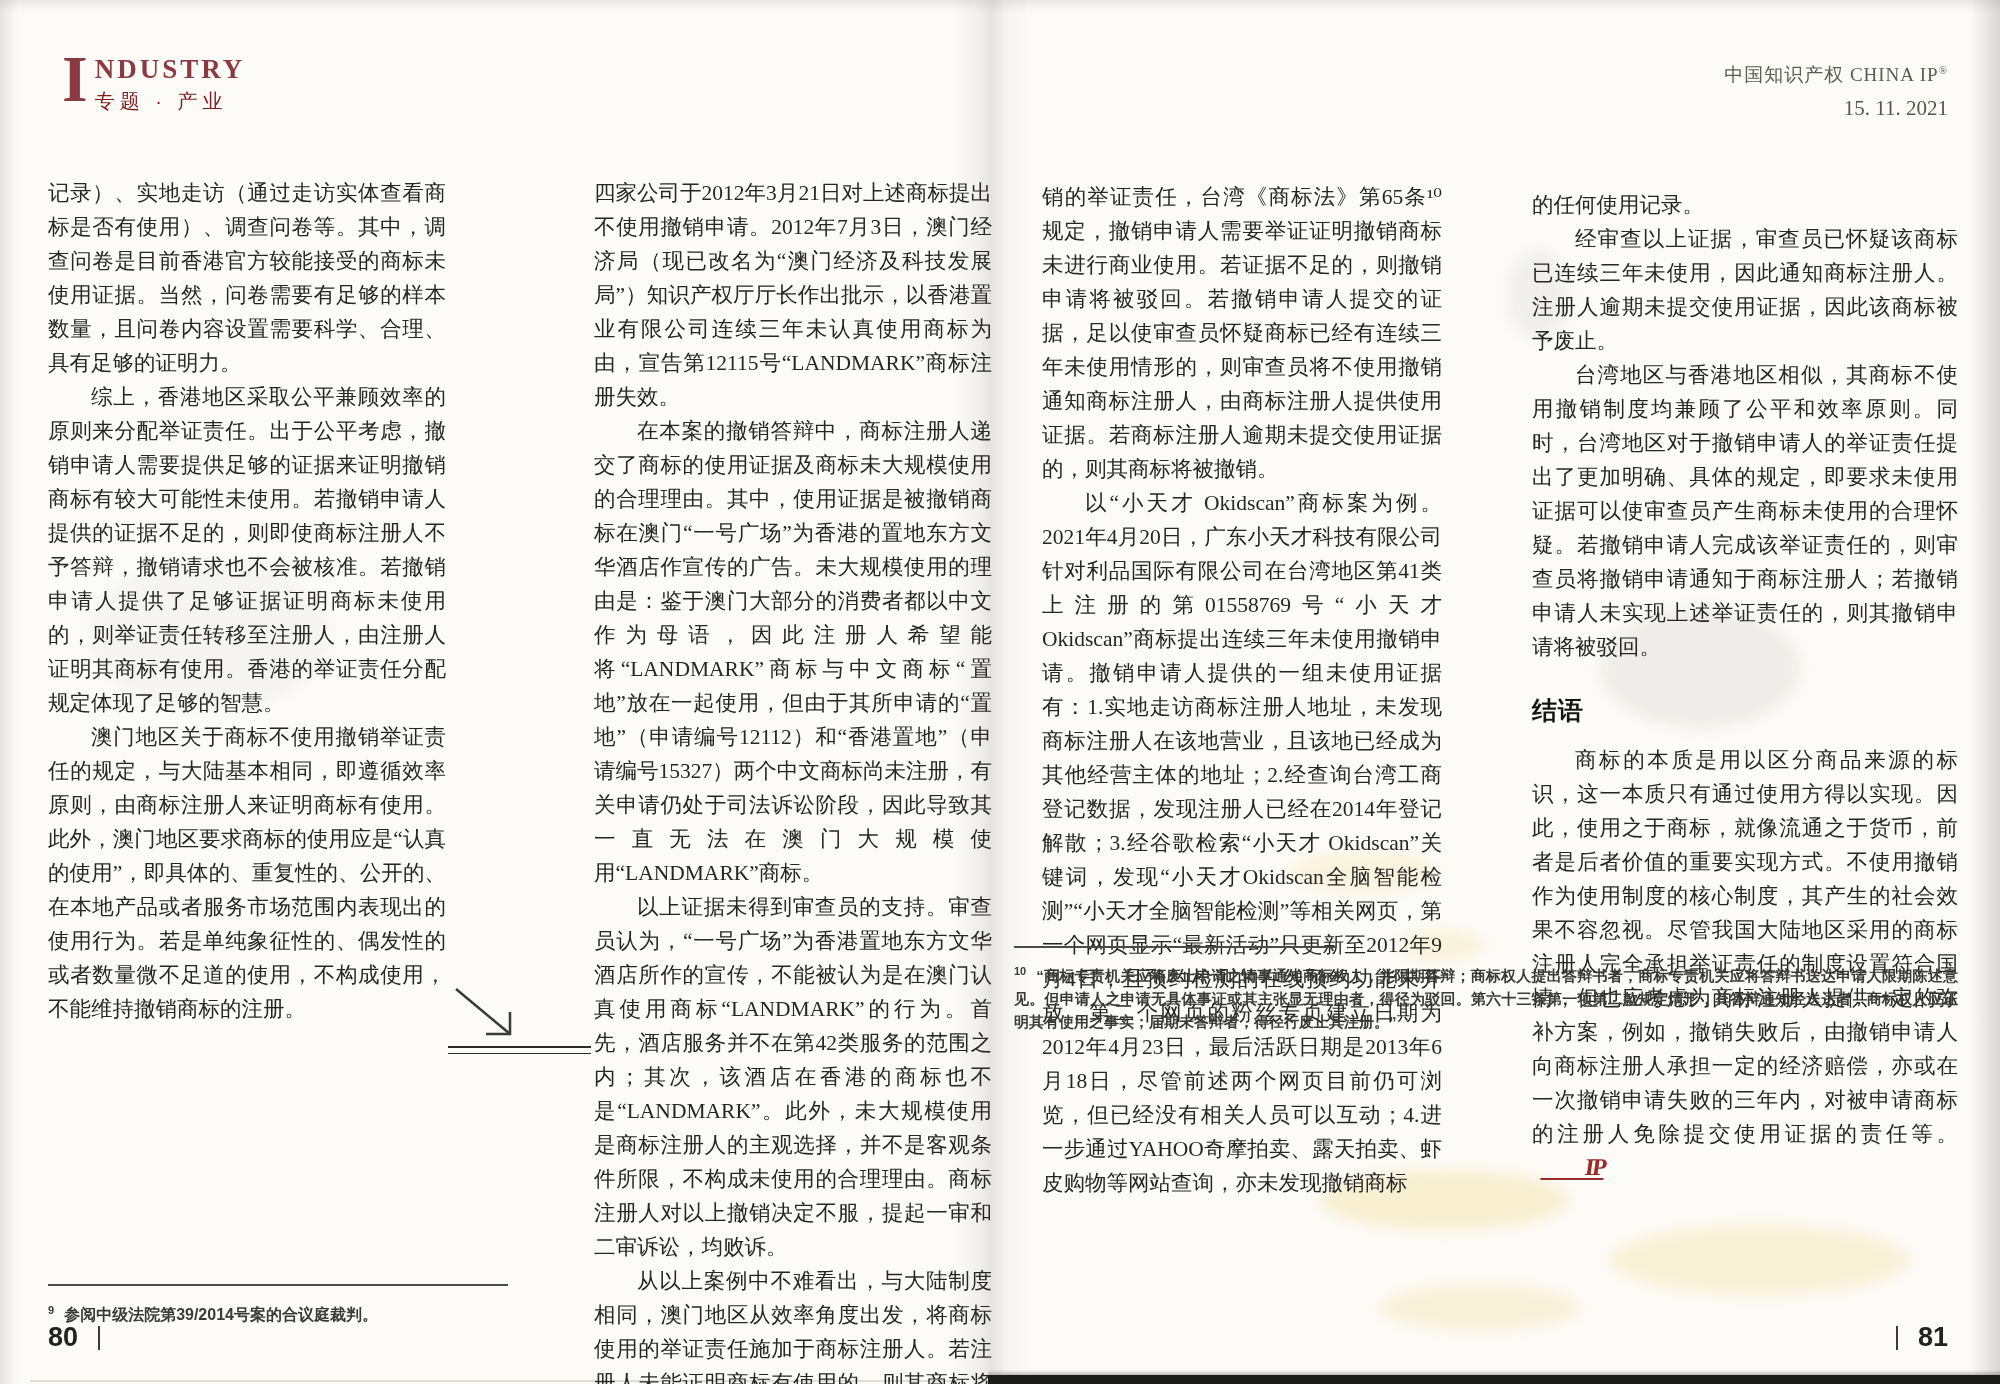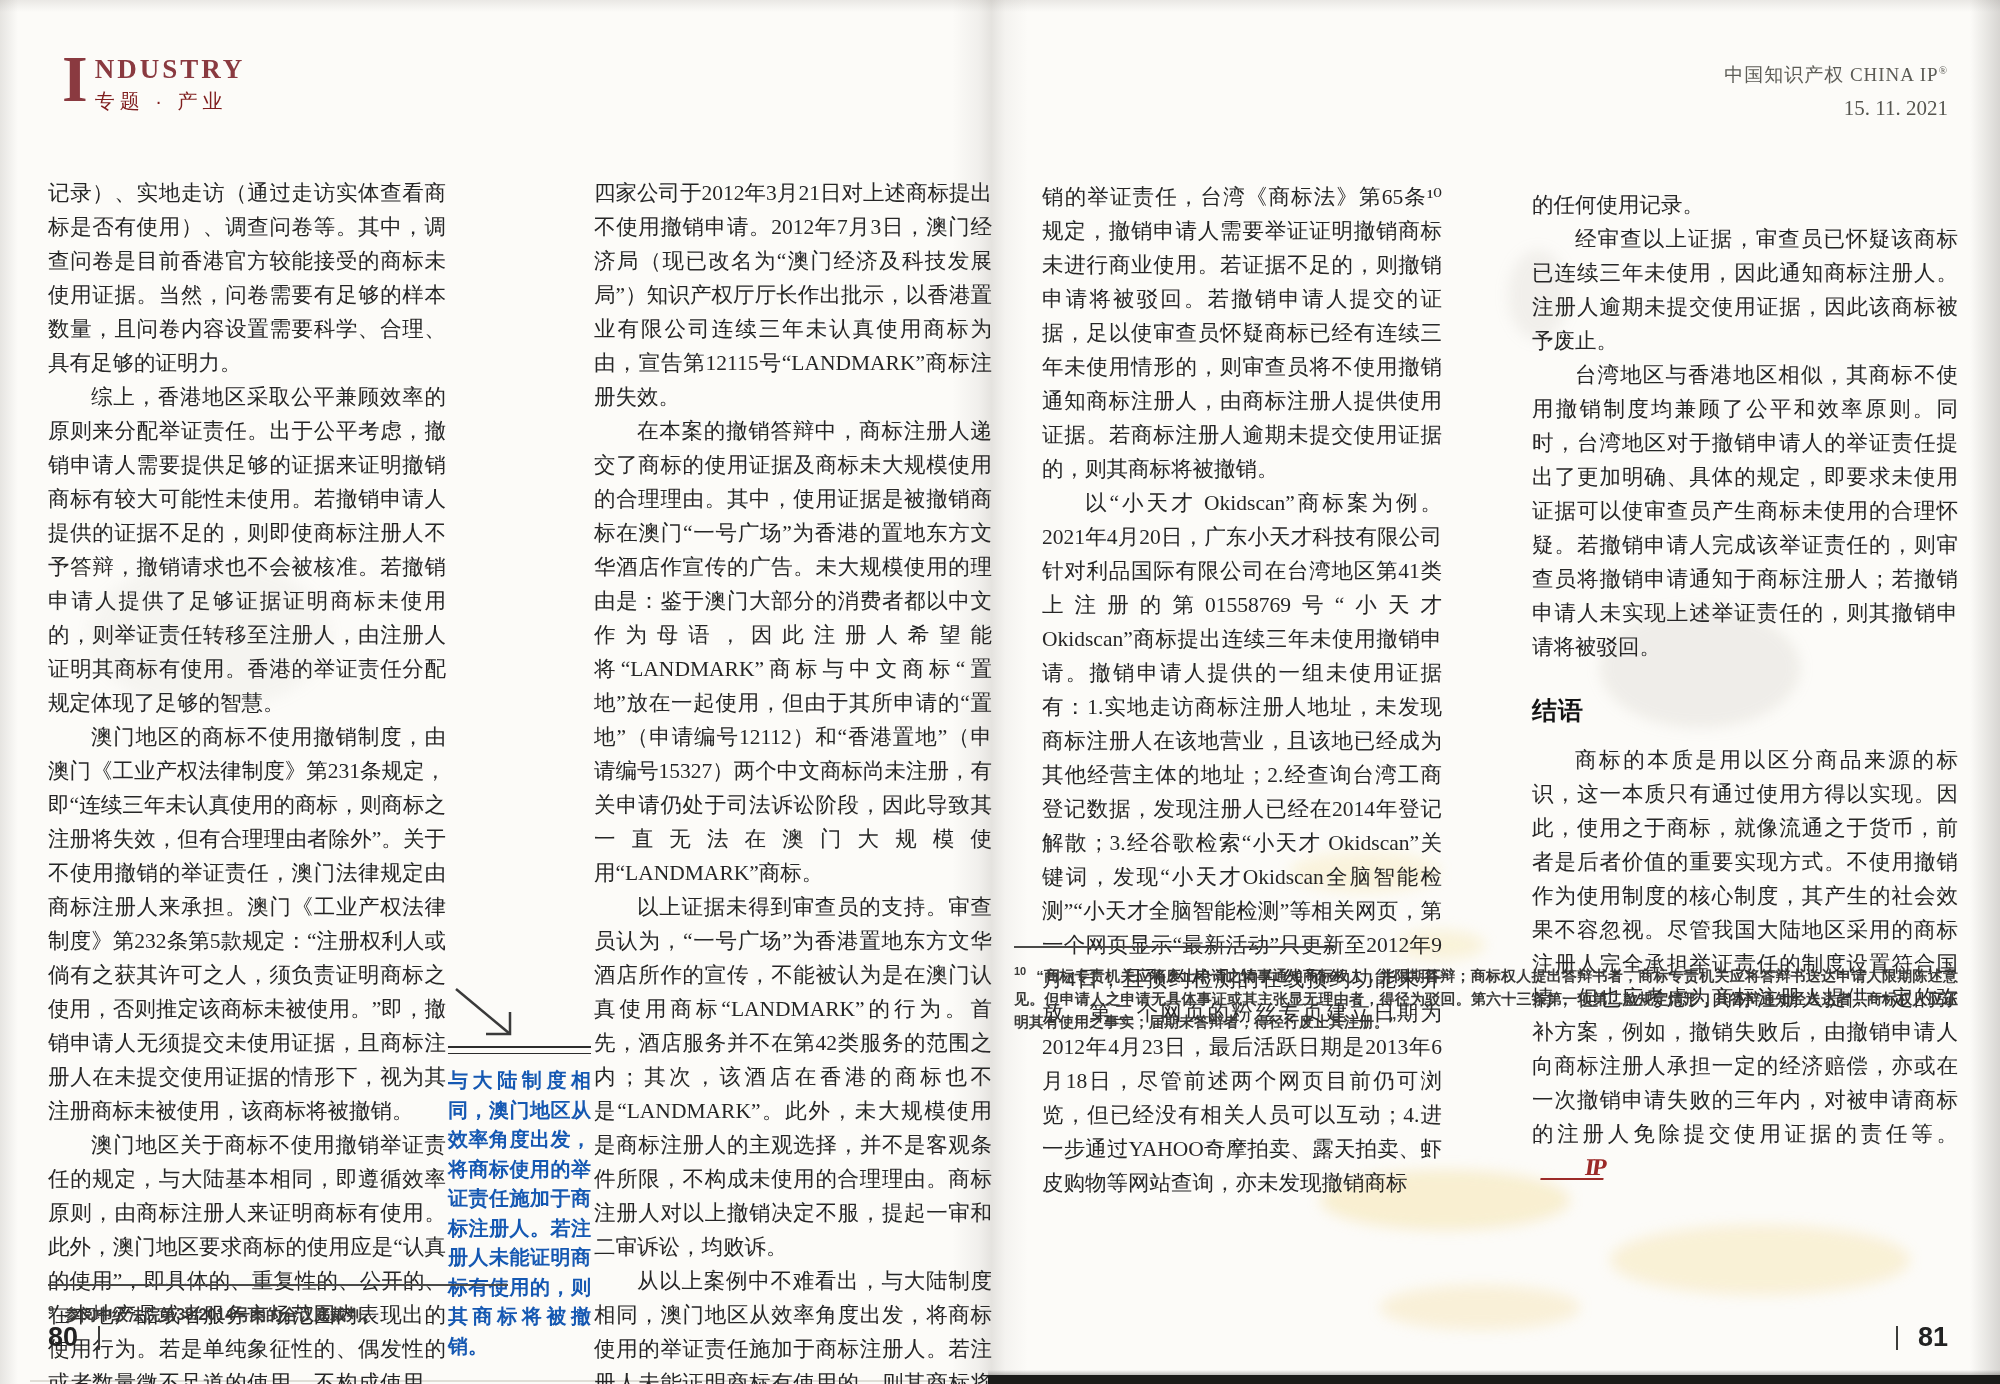--- a/index.html
+++ b/index.html
@@ -116,21 +116,20 @@
   </div>
 
   <div class="head-right">
     <div class="brand"><span>中国知识产权 CHINA IP</span><sup>®</sup></div>
     <div class="date">15. 11. 2021</div>
   </div>
 
   <section class="col" id="col1">
     <p class="noind">记录）、实地走访（通过走访实体查看商标是否有使用）、调查问卷等。其中，调查问卷是目前香港官方较能接受的商标未使用证据。当然，问卷需要有足够的样本数量，且问卷内容设置需要科学、合理、具有足够的证明力。</p>
     <p>综上，香港地区采取公平兼顾效率的原则来分配举证责任。出于公平考虑，撤销申请人需要提供足够的证据来证明撤销商标有较大可能性未使用。若撤销申请人提供的证据不足的，则即使商标注册人不予答辩，撤销请求也不会被核准。若撤销申请人提供了足够证据证明商标未使用的，则举证责任转移至注册人，由注册人证明其商标有使用。香港的举证责任分配规定体现了足够的智慧。</p>
-    <p>澳门地区的商标不使用撤销制度，由澳门《工业产权法律制度》第231条规定，即“连续三年未认真使用的商标，则商标之注册将失效，但有合理理由者除外”。关于不使用撤销的举证责任，澳门法律规定由商标注册人来承担。澳门《工业产权法律制度》第232条第5款规定：“注册权利人或倘有之获其许可之人，须负责证明商标之使用，否则推定该商标未被使用。”即，撤销申请人无须提交未使用证据，且商标注册人在未提交使用证据的情形下，视为其注册商标未被使用，该商标将被撤销。</p>
     <p>澳门地区关于商标不使用撤销举证责任的规定，与大陆基本相同，即遵循效率原则，由商标注册人来证明商标有使用。此外，澳门地区要求商标的使用应是“认真的使用”，即具体的、重复性的、公开的、在本地产品或者服务市场范围内表现出的使用行为。若是单纯象征性的、偶发性的或者数量微不足道的使用，不构成使用，不能维持撤销商标的注册。</p>
 
   </section>
 
   <section class="col" id="col2">
     <p class="noind">四家公司于2012年3月21日对上述商标提出不使用撤销申请。2012年7月3日，澳门经济局（现已改名为“澳门经济及科技发展局”）知识产权厅厅长作出批示，以香港置业有限公司连续三年未认真使用商标为由，宣告第12115号“LANDMARK”商标注册失效。</p>
     <p>在本案的撤销答辩中，商标注册人递交了商标的使用证据及商标未大规模使用的合理理由。其中，使用证据是被撤销商标在澳门“一号广场”为香港的置地东方文华酒店作宣传的广告。未大规模使用的理由是：鉴于澳门大部分的消费者都以中文作为母语，因此注册人希望能将“LANDMARK”商标与中文商标“置地”放在一起使用，但由于其所申请的“置地”（申请编号12112）和“香港置地”（申请编号15327）两个中文商标尚未注册，有关申请仍处于司法诉讼阶段，因此导致其一直无法在澳门大规模使用“LANDMARK”商标。</p>
     <p>以上证据未得到审查员的支持。审查员认为，“一号广场”为香港置地东方文华酒店所作的宣传，不能被认为是在澳门认真使用商标“LANDMARK”的行为。首先，酒店服务并不在第42类服务的范围之内；其次，该酒店在香港的商标也不是“LANDMARK”。此外，未大规模使用是商标注册人的主观选择，并不是客观条件所限，不构成未使用的合理理由。商标注册人对以上撤销决定不服，提起一审和二审诉讼，均败诉。</p>
     <p>从以上案例中不难看出，与大陆制度相同，澳门地区从效率角度出发，将商标使用的举证责任施加于商标注册人。若注册人未能证明商标有使用的，则其商标将被撤销。</p>
 
@@ -148,21 +147,20 @@
     <h2 class="sec">结语</h2>
     <p><span>商标的本质是用以区分商品来源的标识，这一本质只有通过使用方得以实现。因此，使用之于商标，就像流通之于货币，前者是后者价值的重要实现方式。不使用撤销作为使用制度的核心制度，其产生的社会效果不容忽视。尽管我国大陆地区采用的商标注册人完全承担举证责任的制度设置符合国情，但也应考虑为商标注册人提供一定的弥补方案，例如，撤销失败后，由撤销申请人向商标注册人承担一定的经济赔偿，亦或在一次撤销申请失败的三年内，对被申请商标的注册人免除提交使用证据的责任等。</span><span class="ip-mark">IP</span></p>
   </section>
 
   <aside class="pull-quote">
     <svg class="pq-arrow" width="72" height="54" viewBox="0 0 72 54">
       <line x1="4" y1="3" x2="58" y2="48" stroke="#3a3a3a" stroke-width="2.5"></line>
       <polyline points="58,26 58,48 34,48" fill="none" stroke="#3a3a3a" stroke-width="2.5"></polyline>
     </svg>
     <div class="pq-rule"></div>
-    <p class="pq-text">与大陆制度相同，澳门地区从效率角度出发，将商标使用的举证责任施加于商标注册人。若注册人未能证明商标有使用的，则其商标将被撤销。</p>
   </aside>
 
   <div class="footnote footnote-left">
     <div class="fn-rule"></div>
     <p class="fn-text"><sup class="fn-sup">9</sup><span>参阅中级法院第39/2014号案的合议庭裁判。</span></p>
   </div>
 
   <div class="footnote footnote-right">
     <div class="fn-rule"></div>
     <p class="fn-text"><sup class="fn-sup">10</sup><span>“商标专责机关应将废止申请之情事通知商标权人，并限期答辩；商标权人提出答辩书者，商标专责机关应将答辩书送达申请人限期陈述意见。但申请人之申请无具体事证或其主张显无理由者，得径为驳回。第六十三条第一项第二款规定情形，其答辩通知经送达者，商标权人应证明其有使用之事实；届期未答辩者，得径行废止其注册。”</span></p>

